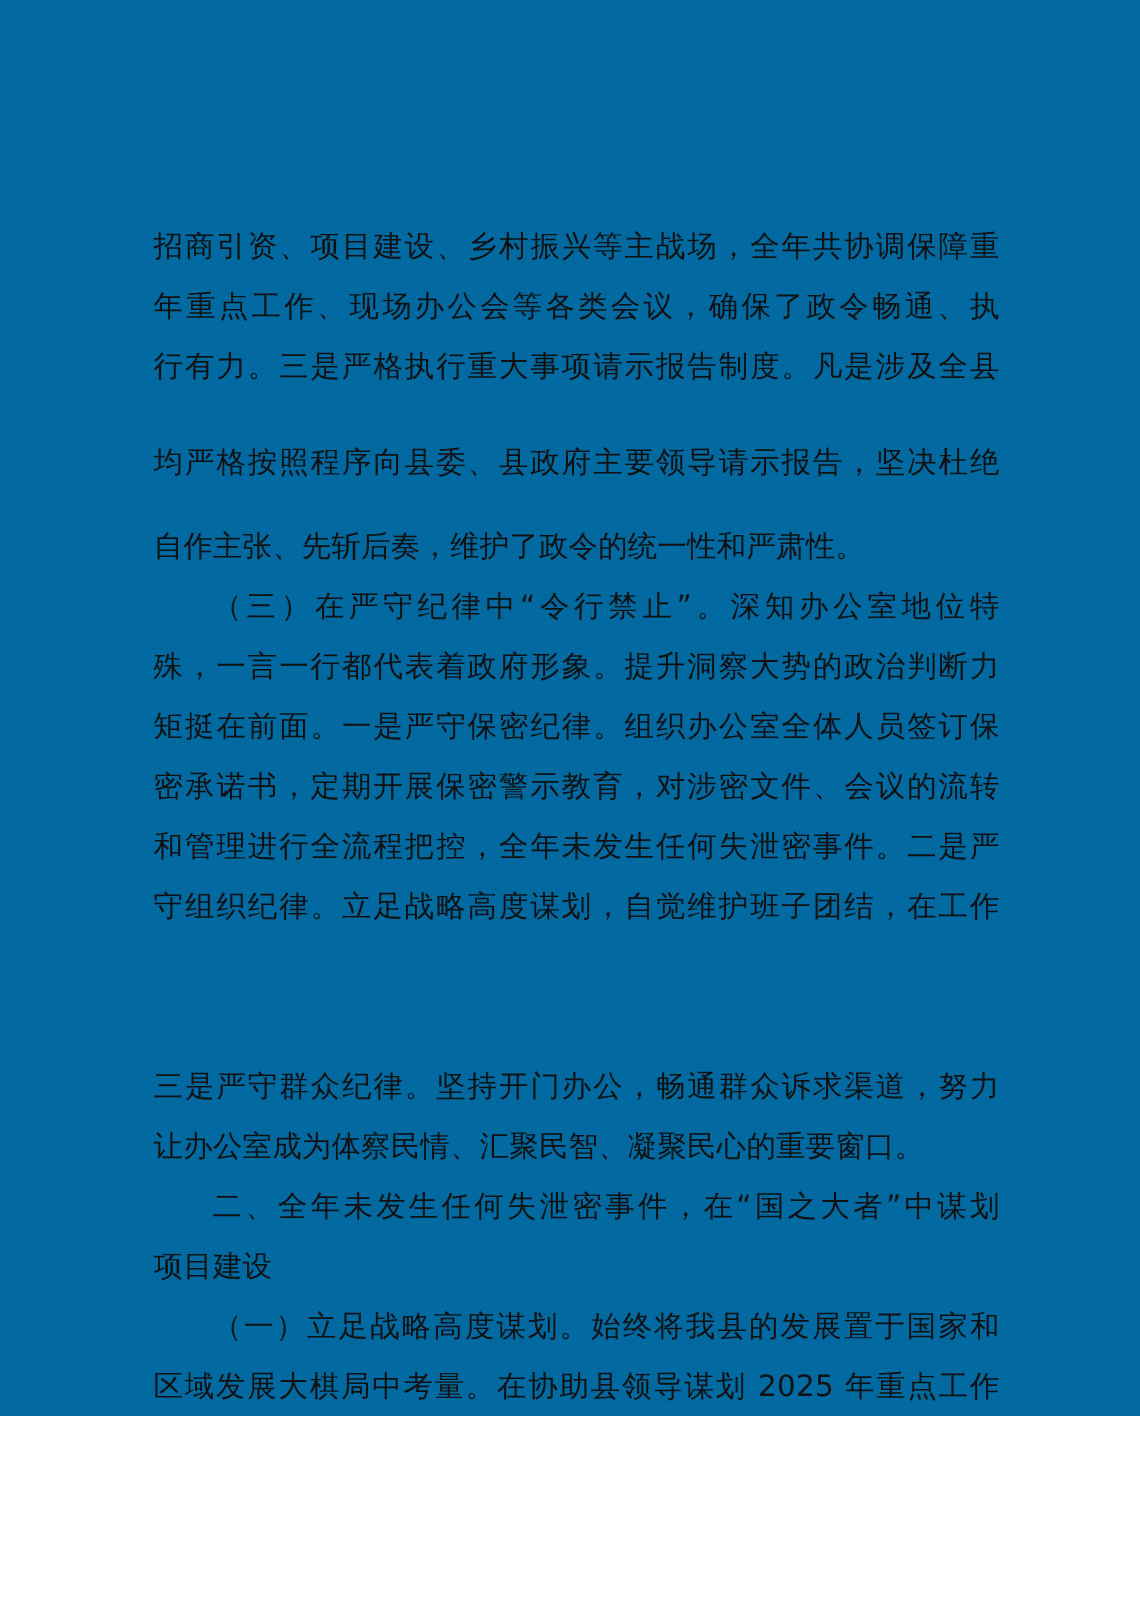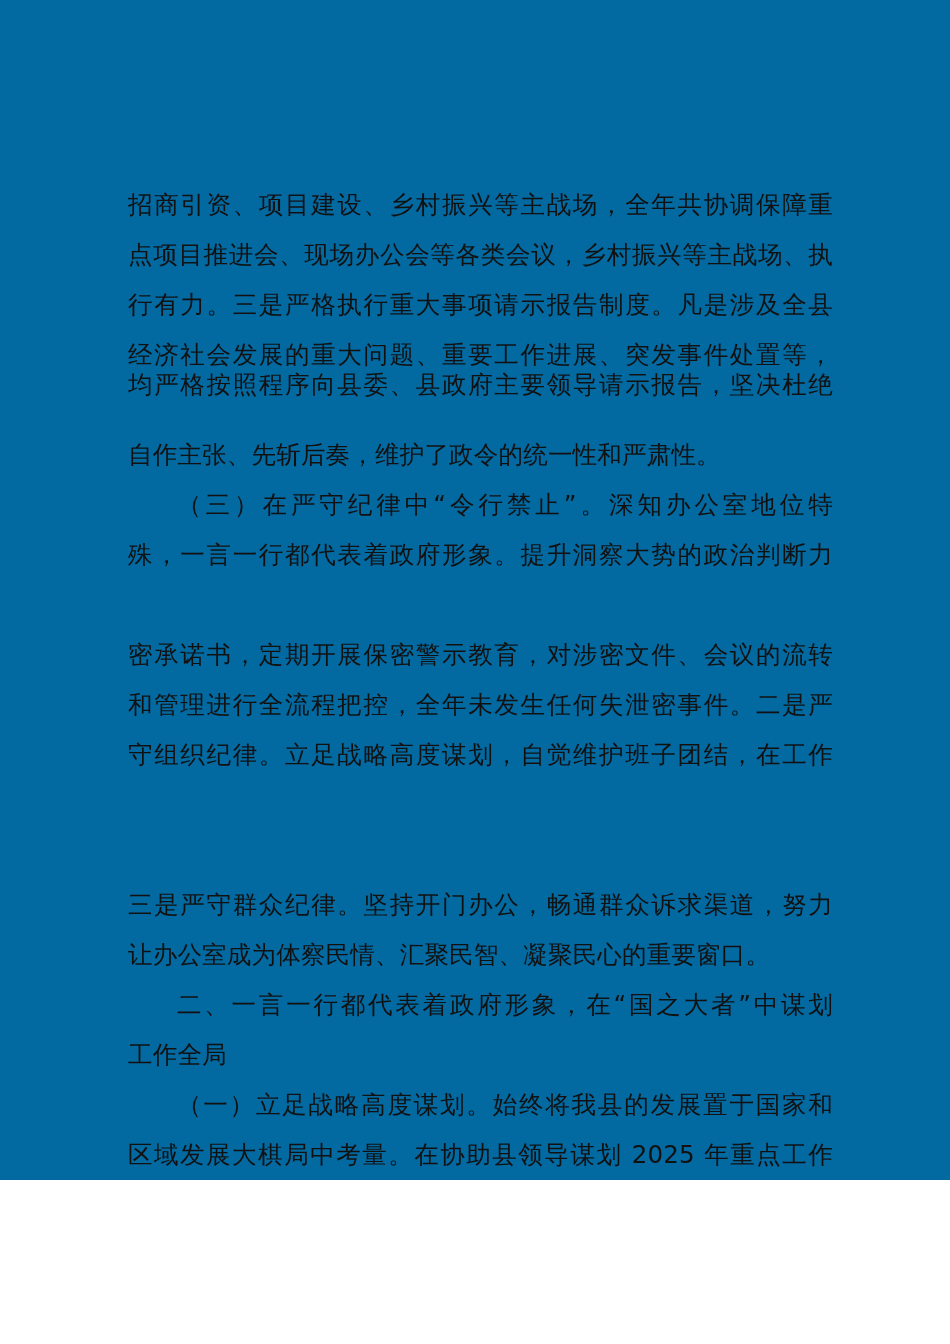--- a/index.html
+++ b/index.html
@@ -10,33 +10,33 @@
           font-size: 24.5px; white-space: nowrap; letter-spacing: 0.2px; }
   .justify { text-align-last: justify; text-align: justify; }
   .indent { left: 177px; width: 656px; }
 </style>
 </head>
 <body>
 
 <div class="page">
 
   <div class="line justify" style="top:180px">招商引资、项目建设、乡村振兴等主战场，全年共协调保障重</div>
-  <div class="line justify" style="top:230px">点项目推进会、现场办公会等各类会议，乡村振兴等主战场、执</div>
+  <div class="line justify" style="top:230px">年重点工作、现场办公会等各类会议，确保了政令畅通、执</div>
   <div class="line justify" style="top:280px">行有力。三是严格执行重大事项请示报告制度。凡是涉及全县</div>
-  <div class="line justify" style="top:330px">经济社会发展的重大问题、重要工作进展、突发事件处置等，</div>
   <div class="line justify" style="top:360px">均严格按照程序向县委、县政府主要领导请示报告，坚决杜绝</div>
   <div class="line" style="top:430px">自作主张、先斩后奏，维护了政令的统一性和严肃性。</div>
 
   <div class="line justify indent" style="top:480px">（三）在严守纪律中“令行禁止”。深知办公室地位特</div>
   <div class="line justify" style="top:530px">殊，一言一行都代表着政府形象。提升洞察大势的政治判断力</div>
+  <div class="line justify" style="top:580px">矩挺在前面。一是严守保密纪律。组织办公室全体人员签订保</div>
   <div class="line justify" style="top:630px">密承诺书，定期开展保密警示教育，对涉密文件、会议的流转</div>
   <div class="line justify" style="top:680px">和管理进行全流程把控，全年未发生任何失泄密事件。二是严</div>
   <div class="line justify" style="top:730px">守组织纪律。立足战略高度谋划，自觉维护班子团结，在工作</div>
   <div class="line justify" style="top:880px">三是严守群众纪律。坚持开门办公，畅通群众诉求渠道，努力</div>
   <div class="line" style="top:930px">让办公室成为体察民情、汇聚民智、凝聚民心的重要窗口。</div>
 
-  <div class="line justify indent" style="top:980px">二、一言一行都代表着政府形象，在“国之大者”中谋划</div>
-  <div class="line" style="top:1030px">工作全局</div>
+  <div class="line justify indent" style="top:980px">二、全年未发生任何失泄密事件，在“国之大者”中谋划</div>
+  <div class="line" style="top:1030px">项目建设</div>
 
   <div class="line justify indent" style="top:1080px">（一）立足战略高度谋划。始终将我县的发展置于国家和</div>
   <div class="line justify" style="top:1130px">区域发展大棋局中考量。在协助县领导谋划 2025 年重点工作</div>
 
 </div>
 
 </body></html>

